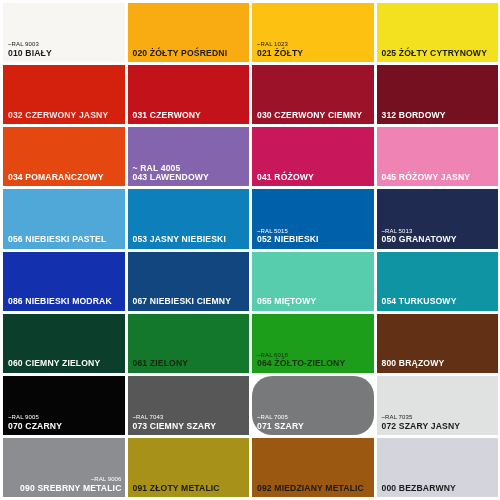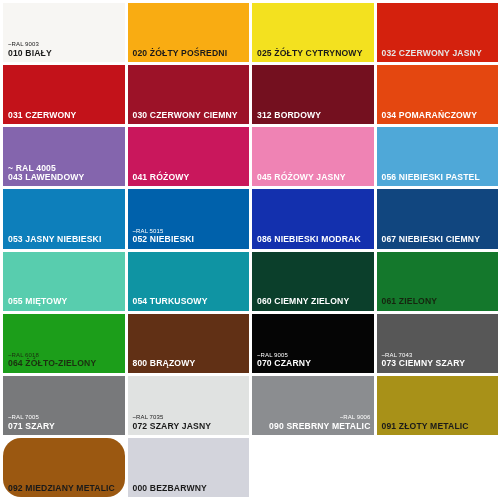--- a/index.html
+++ b/index.html
@@ -69,20 +69,26 @@
       <div class="swatch-labels">
         <span class="ral-code">~RAL 9003</span>
         <span class="swatch-name">010 BIAŁY</span>
       </div>
     </div>
     <div class="swatch no-code" style="background: rgb(249, 172, 18); color: rgb(26, 26, 26);">
       <div class="swatch-labels">
         <span class="swatch-name">020 ŻÓŁTY POŚREDNI</span>
       </div>
     </div>
+    <div class="swatch" style="background: rgb(252, 193, 17); color: rgb(26, 26, 26);">
+      <div class="swatch-labels">
+        <span class="ral-code">~RAL 1023</span>
+        <span class="swatch-name">021 ŻÓŁTY</span>
+      </div>
+    </div>
     <div class="swatch no-code" style="background: rgb(243, 225, 31); color: rgb(26, 26, 26);">
       <div class="swatch-labels">
         <span class="swatch-name">025 ŻÓŁTY CYTRYNOWY</span>
       </div>
     </div>
     <div class="swatch no-code" style="background: rgb(212, 33, 13); color: #e5e5e5;">
       <div class="swatch-labels">
         <span class="swatch-name">032 CZERWONY JASNY</span>
       </div>
     </div>
@@ -131,20 +137,26 @@
       <div class="swatch-labels">
         <span class="swatch-name">053 JASNY NIEBIESKI</span>
       </div>
     </div>
     <div class="swatch" style="background: rgb(0, 97, 171); color: rgb(255, 255, 255); padding-left: 24px;">
       <div class="swatch-labels">
         <span class="ral-code">~RAL 5015</span>
         <span class="swatch-name">052 NIEBIESKI</span>
       </div>
     </div>
+    <div class="swatch" style="background: rgb(31, 43, 81); color: rgb(255, 255, 255);">
+      <div class="swatch-labels">
+        <span class="ral-code">~RAL 5013</span>
+        <span class="swatch-name">050 GRANATOWY</span>
+      </div>
+    </div>
     <div class="swatch no-code" style="background: rgb(19, 48, 174); color: rgb(255, 255, 255);">
       <div class="swatch-labels">
         <span class="swatch-name">086 NIEBIESKI MODRAK</span>
       </div>
     </div>
     <div class="swatch no-code" style="background: rgb(17, 70, 127); color: rgb(255, 255, 255);">
       <div class="swatch-labels">
         <span class="swatch-name">067 NIEBIESKI CIEMNY</span>
       </div>
     </div>
@@ -184,21 +196,21 @@
         <span class="ral-code">~RAL 9005</span>
         <span class="swatch-name">070 CZARNY</span>
       </div>
     </div>
     <div class="swatch" style="background: rgb(87, 87, 87); color: rgb(255, 255, 255);">
       <div class="swatch-labels">
         <span class="ral-code">~RAL 7043</span>
         <span class="swatch-name">073 CIEMNY SZARY</span>
       </div>
     </div>
-    <div class="swatch" style="background: rgb(120, 121, 123); color: rgb(255, 255, 255);">
+    <div class="swatch" style="background: rgb(120, 121, 123); color: rgb(255, 255, 255); border-radius: 20px;">
       <div class="swatch-labels">
         <span class="ral-code">~RAL 7005</span>
         <span class="swatch-name">071 SZARY</span>
       </div>
     </div>
     <div class="swatch" style="background: rgb(224, 226, 225); color: rgb(26, 26, 26);">
       <div class="swatch-labels">
         <span class="ral-code">~RAL 7035</span>
         <span class="swatch-name">072 SZARY JASNY</span>
       </div>
@@ -207,21 +219,21 @@
       <div class="swatch-labels">
         <span class="ral-code">~RAL 9006</span>
         <span class="swatch-name">090 SREBRNY METALIC</span>
       </div>
     </div>
     <div class="swatch no-code" style="background: rgb(168, 145, 24); color: rgb(26, 26, 26);">
       <div class="swatch-labels">
         <span class="swatch-name">091 ZŁOTY METALIC</span>
       </div>
     </div>
-    <div class="swatch no-code" style="background: rgb(155, 88, 17); color: rgb(26, 26, 26); border-radius: 18px;">
+    <div class="swatch no-code" style="background: rgb(155, 88, 17); color: rgb(26, 26, 26);">
       <div class="swatch-labels">
         <span class="swatch-name">092 MIEDZIANY METALIC</span>
       </div>
     </div>
     <div class="swatch no-code" style="background: rgb(211, 212, 220); color: rgb(26, 26, 26);">
       <div class="swatch-labels">
         <span class="swatch-name">000 BEZBARWNY</span>
       </div>
     </div>
   </div>

